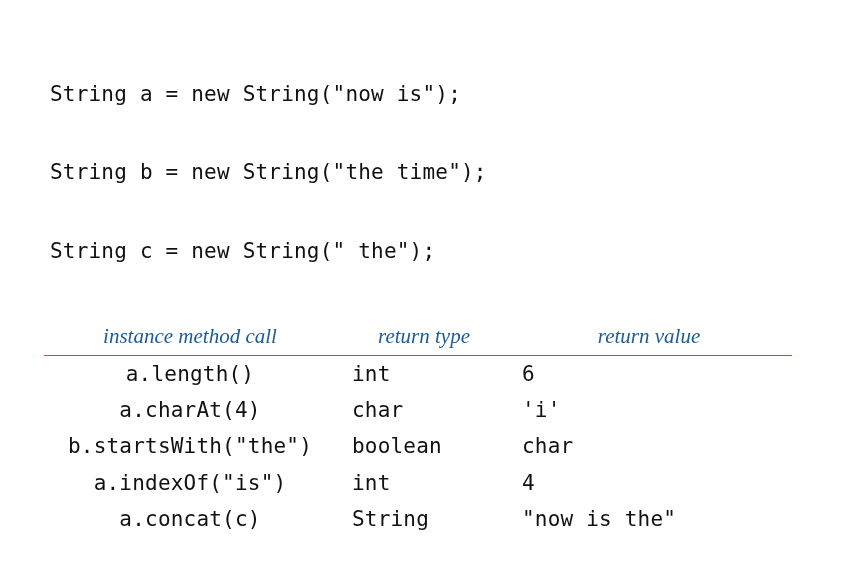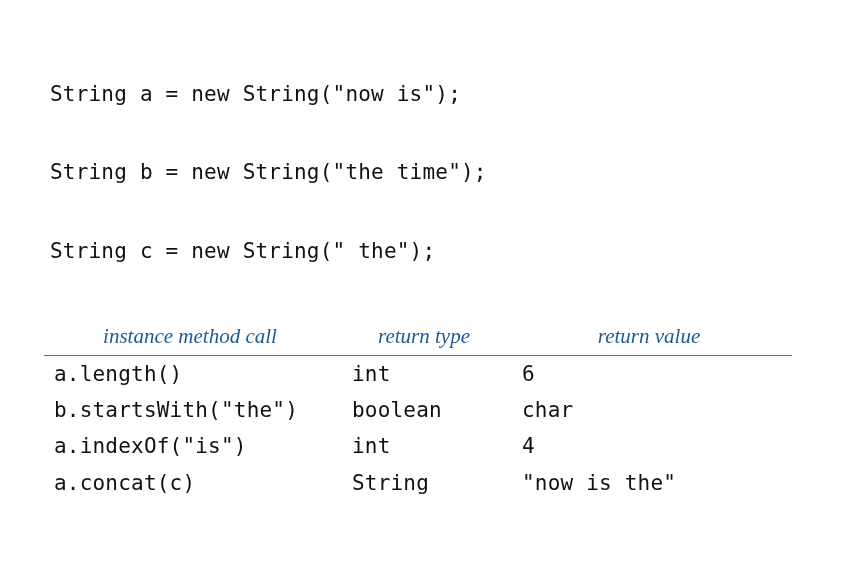--- a/index.html
+++ b/index.html
@@ -45,21 +45,21 @@
     th.hc1 { }
     td {
       padding: 5px 16px 5px 10px;
       font-family: "Lucida Sans Typewriter", "Consolas", "Menlo", "DejaVu Sans Mono", monospace;
       font-size: 21px;
       color: #111;
       white-space: nowrap;
       vertical-align: baseline;
       letter-spacing: 0.2px;
     }
-    td.tc1 { text-align: left; }
+    td.tc1 { text-align: center; }
   </style>
 </head>
 <body>
 
 <div class="code-block">
   <div>String a = new String("now is");</div>
   <div>String b = new String("the time");</div>
   <div>String c = new String(" the");</div>
 </div>
 
@@ -77,20 +77,25 @@
         <th>return value</th>
       </tr>
     </thead>
     <tbody>
       <tr>
         <td class="tc1">a.length()</td>
         <td>int</td>
         <td>6</td>
       </tr>
       <tr>
+        <td class="tc1">a.charAt(4)</td>
+        <td>char</td>
+        <td>'i'</td>
+      </tr>
+      <tr>
         <td class="tc1">b.startsWith("the")</td>
         <td>boolean</td>
         <td>char</td>
       </tr>
       <tr>
         <td class="tc1">a.indexOf("is")</td>
         <td>int</td>
         <td>4</td>
       </tr>
       <tr>

